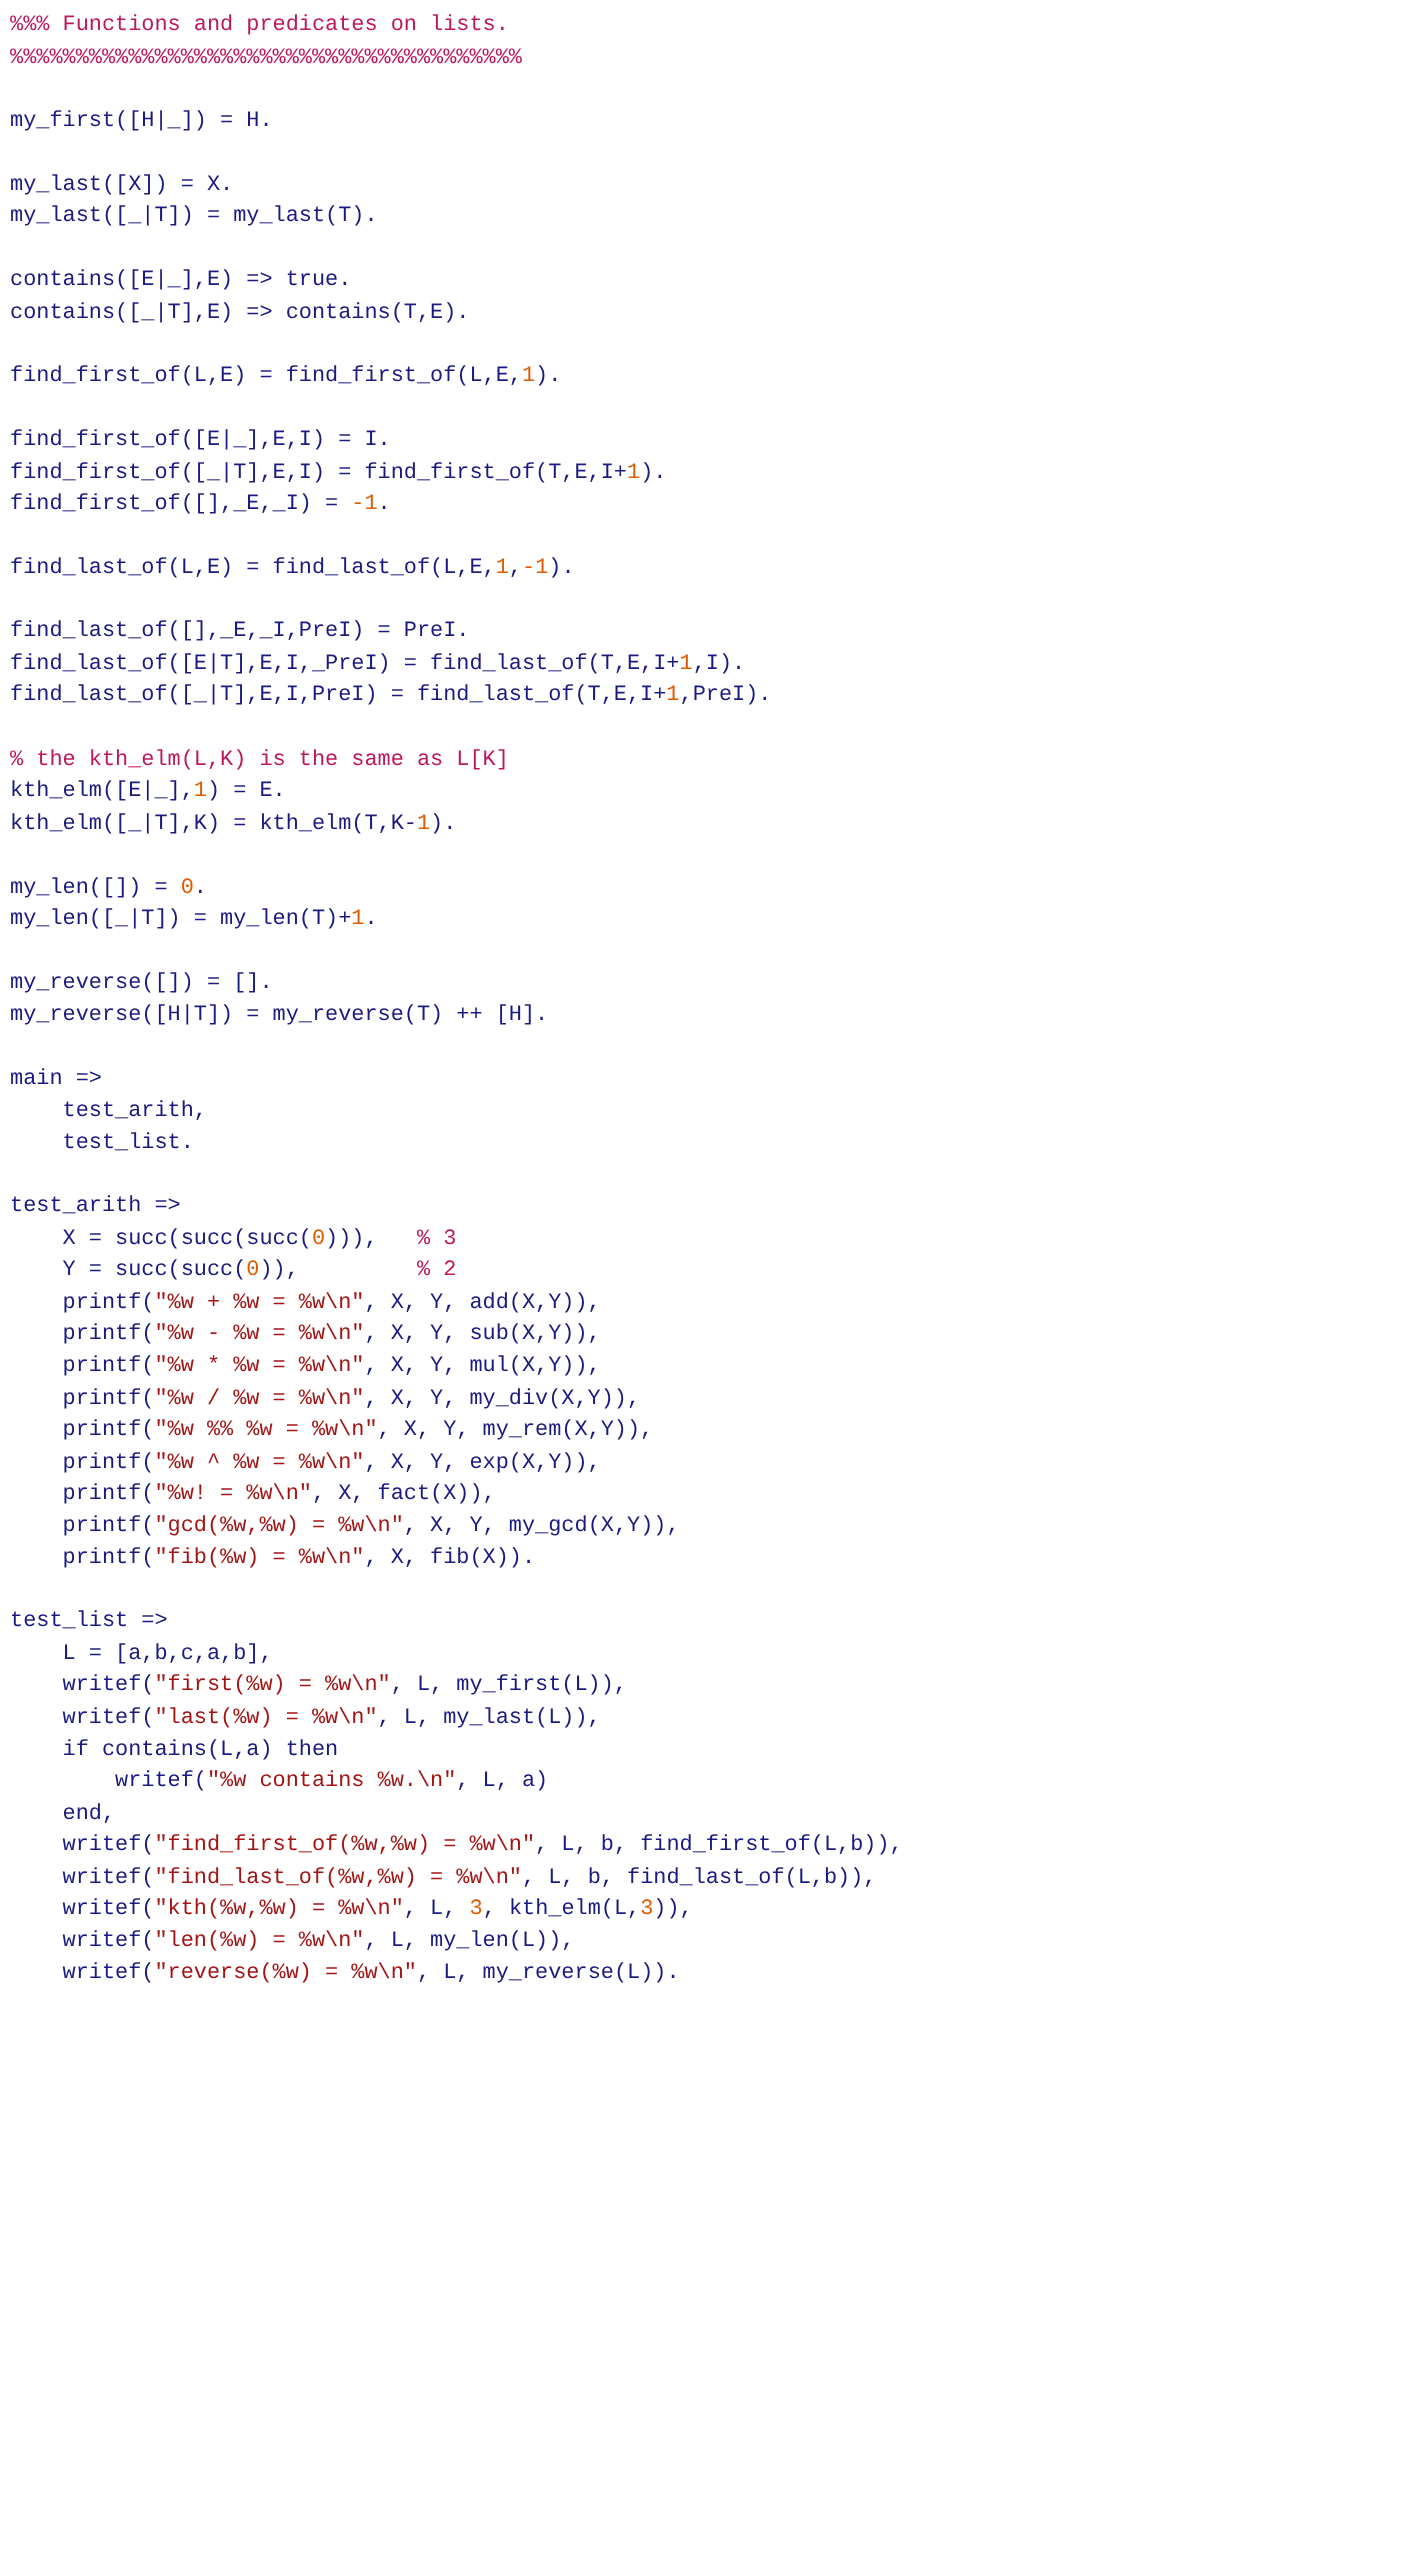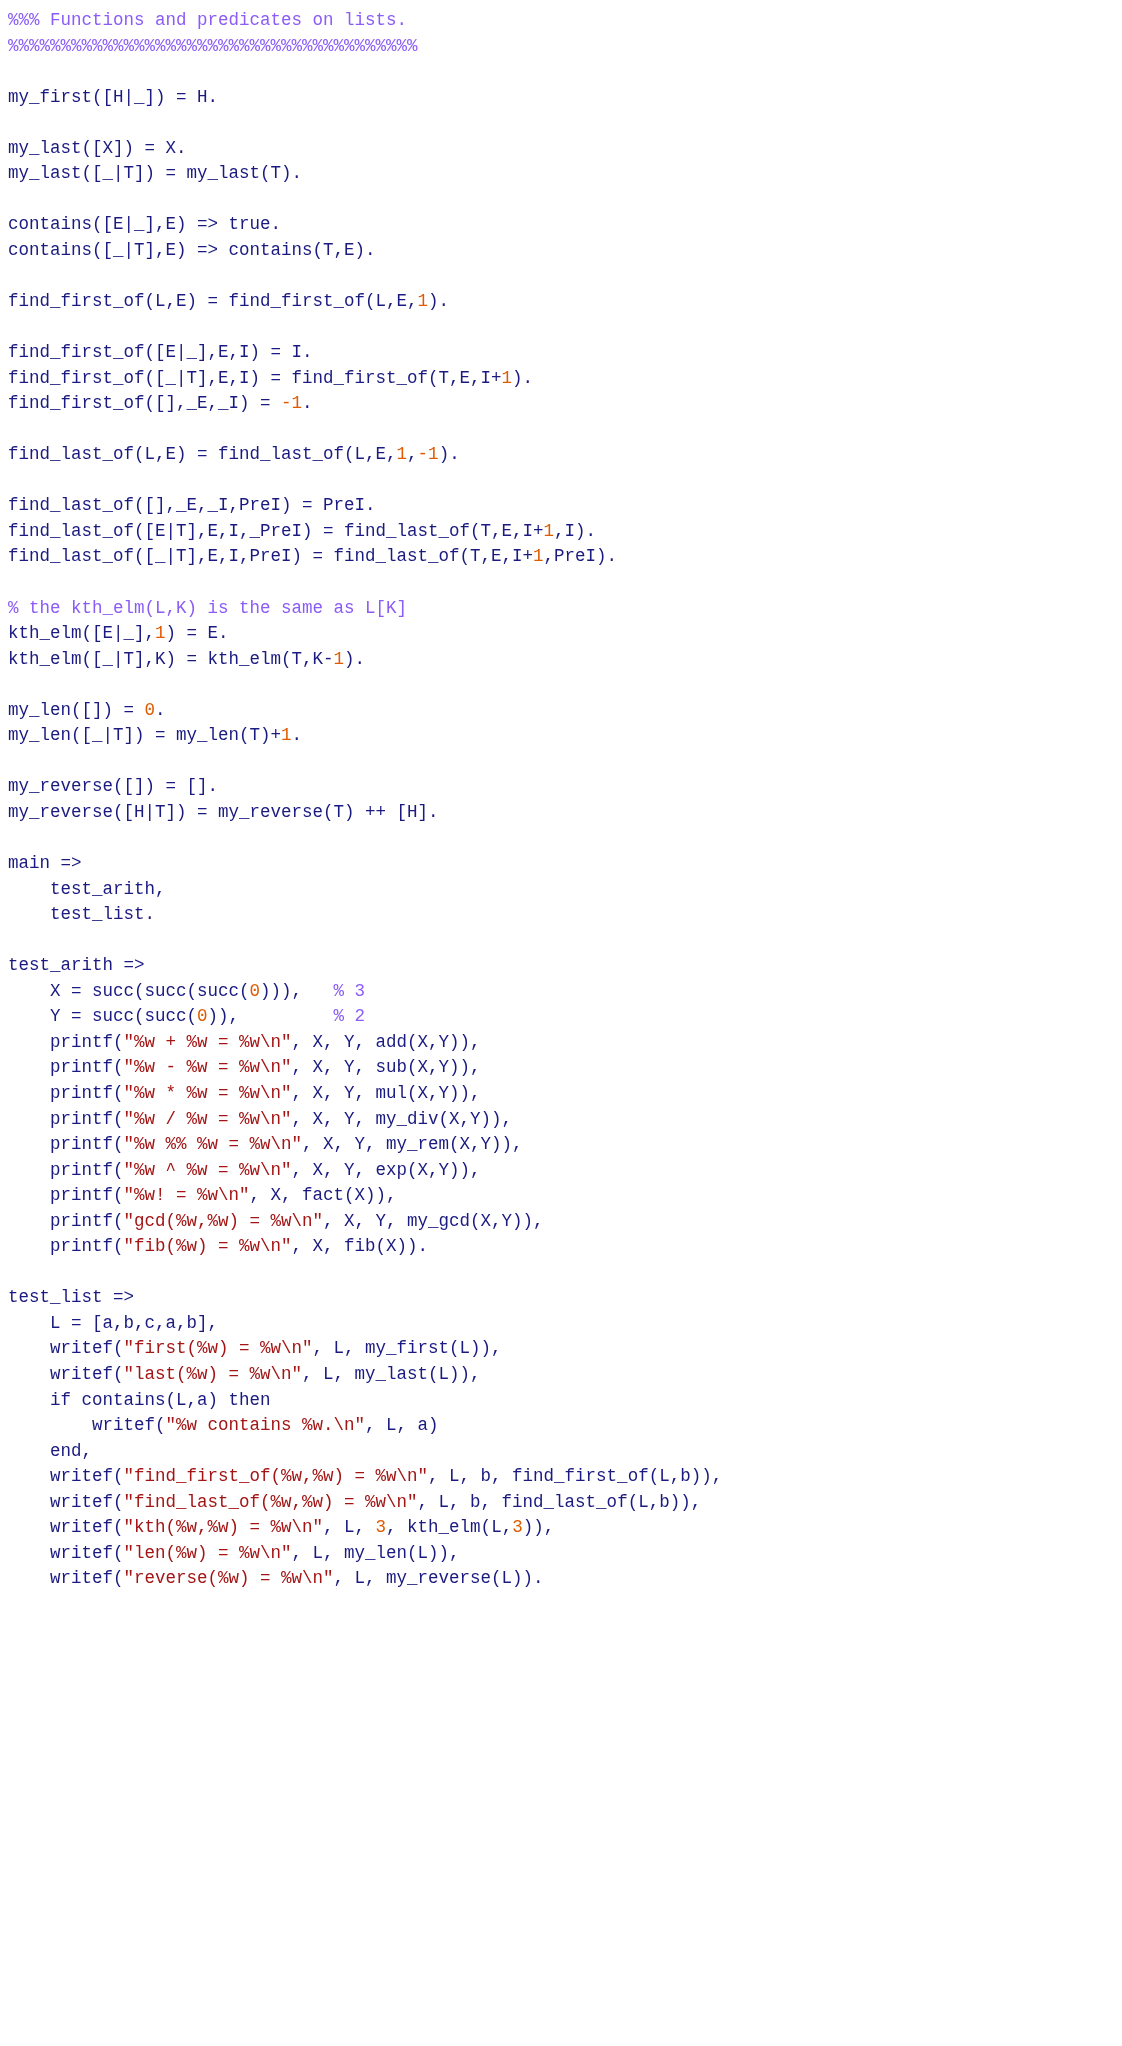--- a/index.html
+++ b/index.html
@@ -11,21 +11,21 @@
     line-height: 1.46;
     color: #1a1a80;
     width: 1122px;
     box-sizing: border-box;
   }
   pre.code {
     margin: 0;
     white-space: pre;
     font-family: inherit;
   }
-  .comment { color: #8b5cf6; }
+  .comment { color: #be185d; }
   .str     { color: #a31515; }
   .blue    { color: #1a1a80; }
   .num     { color: #e05a00; }
 </style>
 </head>
 <body>
 
 <pre class="code" id="code"><div><span class="comment">%%% Functions and predicates on lists.</span></div><div><span class="comment">%%%%%%%%%%%%%%%%%%%%%%%%%%%%%%%%%%%%%%%</span></div><div>&nbsp;</div><div><span class="blue">my_first([H|_]) = H.</span></div><div>&nbsp;</div><div><span class="blue">my_last([X]) = X.</span></div><div><span class="blue">my_last([_|T]) = my_last(T).</span></div><div>&nbsp;</div><div><span class="blue">contains([E|_],E) =&gt; </span><span class="blue">true</span><span class="blue">.</span></div><div><span class="blue">contains([_|T],E) =&gt; contains(T,E).</span></div><div>&nbsp;</div><div><span class="blue">find_first_of(L,E) = find_first_of(L,E,</span><span class="num">1</span><span class="blue">).</span></div><div>&nbsp;</div><div><span class="blue">find_first_of([E|_],E,I) = I.</span></div><div><span class="blue">find_first_of([_|T],E,I) = find_first_of(T,E,I+</span><span class="num">1</span><span class="blue">).</span></div><div><span class="blue">find_first_of([],_E,_I) = </span><span class="num">-1</span><span class="blue">.</span></div><div>&nbsp;</div><div><span class="blue">find_last_of(L,E) = find_last_of(L,E,</span><span class="num">1</span><span class="blue">,</span><span class="num">-1</span><span class="blue">).</span></div><div>&nbsp;</div><div><span class="blue">find_last_of([],_E,_I,PreI) = PreI.</span></div><div><span class="blue">find_last_of([E|T],E,I,_PreI) = find_last_of(T,E,I+</span><span class="num">1</span><span class="blue">,I).</span></div><div><span class="blue">find_last_of([_|T],E,I,PreI) = find_last_of(T,E,I+</span><span class="num">1</span><span class="blue">,PreI).</span></div><div>&nbsp;</div><div><span class="comment">% the kth_elm(L,K) is the same as L[K]</span></div><div><span class="blue">kth_elm([E|_],</span><span class="num">1</span><span class="blue">) = E.</span></div><div><span class="blue">kth_elm([_|T],K) = kth_elm(T,K-</span><span class="num">1</span><span class="blue">).</span></div><div>&nbsp;</div><div><span class="blue">my_len([]) = </span><span class="num">0</span><span class="blue">.</span></div><div><span class="blue">my_len([_|T]) = my_len(T)+</span><span class="num">1</span><span class="blue">.</span></div><div>&nbsp;</div><div><span class="blue">my_reverse([]) = [].</span></div><div><span class="blue">my_reverse([H|T]) = my_reverse(T) ++ [H].</span></div><div>&nbsp;</div><div><span class="blue">main =&gt;</span></div><div><span class="blue">    test_arith,</span></div><div><span class="blue">    test_list.</span></div><div>&nbsp;</div><div><span class="blue">test_arith =&gt;</span></div><div><span class="blue">    X = succ(succ(succ(</span><span class="num">0</span><span class="blue">))),   </span><span class="comment">% 3</span></div><div><span class="blue">    Y = succ(succ(</span><span class="num">0</span><span class="blue">)),         </span><span class="comment">% 2</span></div><div><span class="blue">    printf(</span><span class="str">"%w + %w = %w\n"</span><span class="blue">, X, Y, add(X,Y)),</span></div><div><span class="blue">    printf(</span><span class="str">"%w - %w = %w\n"</span><span class="blue">, X, Y, sub(X,Y)),</span></div><div><span class="blue">    printf(</span><span class="str">"%w * %w = %w\n"</span><span class="blue">, X, Y, mul(X,Y)),</span></div><div><span class="blue">    printf(</span><span class="str">"%w / %w = %w\n"</span><span class="blue">, X, Y, my_div(X,Y)),</span></div><div><span class="blue">    printf(</span><span class="str">"%w %% %w = %w\n"</span><span class="blue">, X, Y, my_rem(X,Y)),</span></div><div><span class="blue">    printf(</span><span class="str">"%w ^ %w = %w\n"</span><span class="blue">, X, Y, exp(X,Y)),</span></div><div><span class="blue">    printf(</span><span class="str">"%w! = %w\n"</span><span class="blue">, X, fact(X)),</span></div><div><span class="blue">    printf(</span><span class="str">"gcd(%w,%w) = %w\n"</span><span class="blue">, X, Y, my_gcd(X,Y)),</span></div><div><span class="blue">    printf(</span><span class="str">"fib(%w) = %w\n"</span><span class="blue">, X, fib(X)).</span></div><div>&nbsp;</div><div><span class="blue">test_list =&gt;</span></div><div><span class="blue">    L = [a,b,c,a,b],</span></div><div><span class="blue">    writef(</span><span class="str">"first(%w) = %w\n"</span><span class="blue">, L, my_first(L)),</span></div><div><span class="blue">    writef(</span><span class="str">"last(%w) = %w\n"</span><span class="blue">, L, my_last(L)),</span></div><div><span class="blue">    </span><span class="blue">if</span><span class="blue"> contains(L,a) </span><span class="blue">then</span></div><div><span class="blue">        writef(</span><span class="str">"%w contains %w.\n"</span><span class="blue">, L, a)</span></div><div><span class="blue">    </span><span class="blue">end</span><span class="blue">,</span></div><div><span class="blue">    writef(</span><span class="str">"find_first_of(%w,%w) = %w\n"</span><span class="blue">, L, b, find_first_of(L,b)),</span></div><div><span class="blue">    writef(</span><span class="str">"find_last_of(%w,%w) = %w\n"</span><span class="blue">, L, b, find_last_of(L,b)),</span></div><div><span class="blue">    writef(</span><span class="str">"kth(%w,%w) = %w\n"</span><span class="blue">, L, </span><span class="num">3</span><span class="blue">, kth_elm(L,</span><span class="num">3</span><span class="blue">)),</span></div><div><span class="blue">    writef(</span><span class="str">"len(%w) = %w\n"</span><span class="blue">, L, my_len(L)),</span></div><div><span class="blue">    writef(</span><span class="str">"reverse(%w) = %w\n"</span><span class="blue">, L, my_reverse(L)).</span></div></pre>
 
 </body></html>

